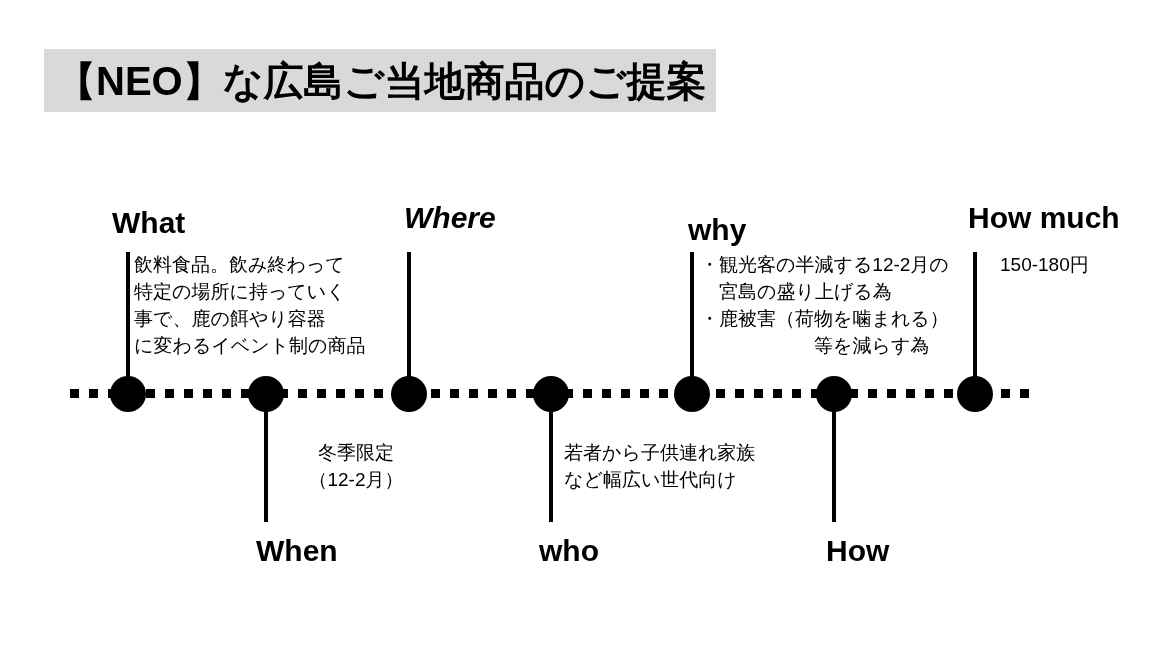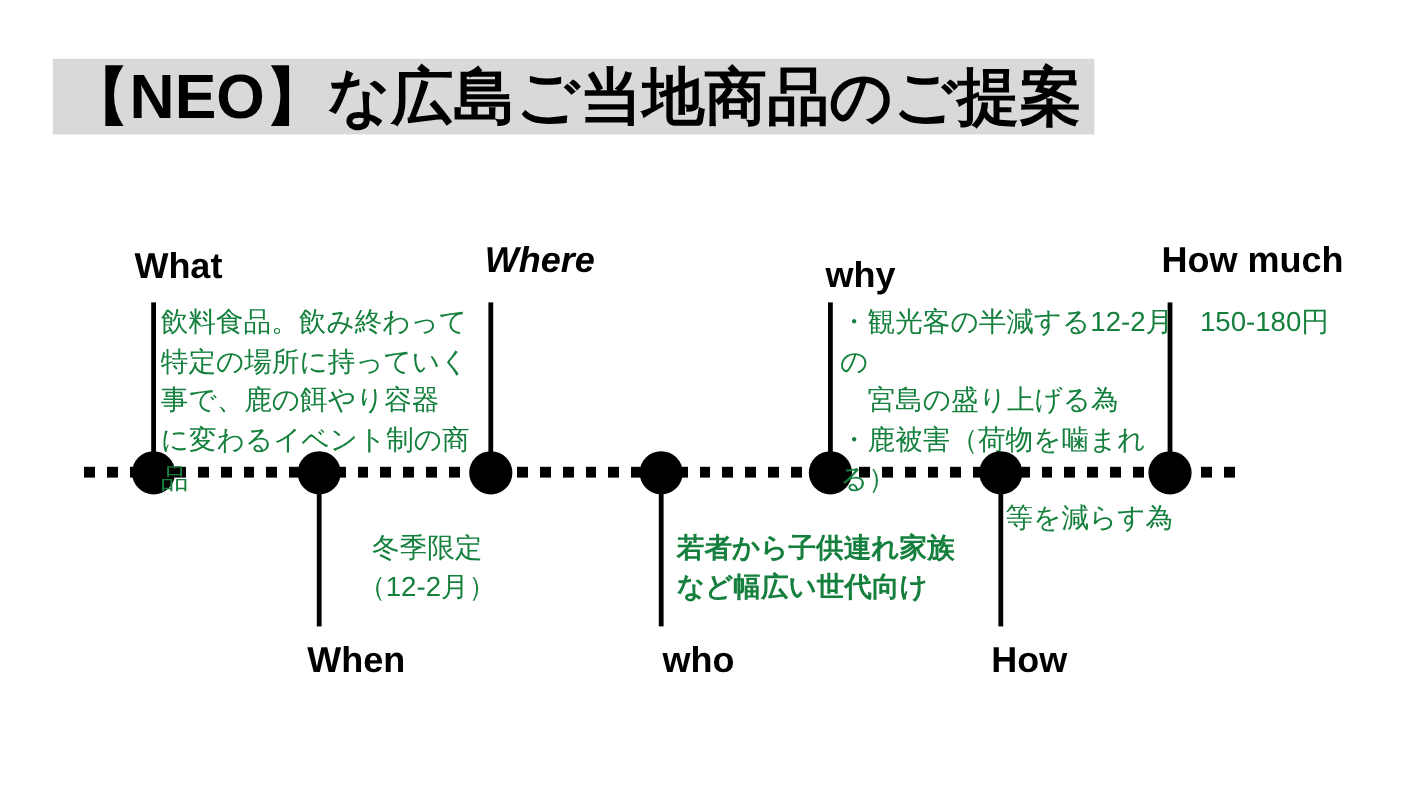--- a/index.html
+++ b/index.html
@@ -29,21 +29,21 @@
     top: 49px;
     height: 63px;
     background: #d9d9d9;
     display: flex;
     align-items: center;
     padding: 0 10px 0 12px;
     box-sizing: border-box;
     white-space: nowrap;
   }
   .title-text {
-    font-size: 52px;
+    font-size: 40px;
     font-weight: bold;
     color: #000000;
     line-height: 1;
     letter-spacing: 0px;
   }
 
   
   .timeline {
     position: absolute;
     left: 0;
@@ -92,22 +92,22 @@
     font-size: 30px;
     font-weight: bold;
     color: #000000;
     white-space: nowrap;
     line-height: 1;
   }
 
   
   .desc {
     position: absolute;
-    color: #15803d;
-    font-size: 23px;
+    color: #000000;
+    font-size: 19px;
     line-height: 1.42;
     white-space: pre-line;
     letter-spacing: 0px;
   }
   .desc.center { text-align: center; }
 </style>
 </head>
 <body>
 
 <div class="slide">
@@ -133,22 +133,22 @@
     <div class="kw-label" style="left:256px; top:536px;">When</div>
     <div class="desc center" style="left:276px; top:440px; width:160px;">冬季限定
 （12-2月）</div>
 
     <div class="stem up" style="left:409px;"></div>
     <div class="node-dot" style="left:409px;"></div>
     <div class="kw-label" style="left:404px; top:203px;font-style:italic;">Where</div>
 
     <div class="stem down" style="left:551px;"></div>
     <div class="node-dot" style="left:551px;"></div>
-    <div class="kw-label" style="left:552px; top:536px;">who</div>
-    <div class="desc" style="left:564px; top:440px; width:252px;font-weight:bold;">若者から子供連れ家族
+    <div class="kw-label" style="left:539px; top:536px;">who</div>
+    <div class="desc" style="left:564px; top:440px; width:252px;">若者から子供連れ家族
 など幅広い世代向け</div>
 
     <div class="stem up" style="left:692px;"></div>
     <div class="node-dot" style="left:692px;"></div>
     <div class="kw-label" style="left:688px; top:215px;">why</div>
     <div class="desc" style="left:700px; top:252px; width:300px;">・観光客の半減する12-2月の
 　宮島の盛り上げる為
 ・鹿被害（荷物を噛まれる）
 　　　　　　等を減らす為</div>
 

